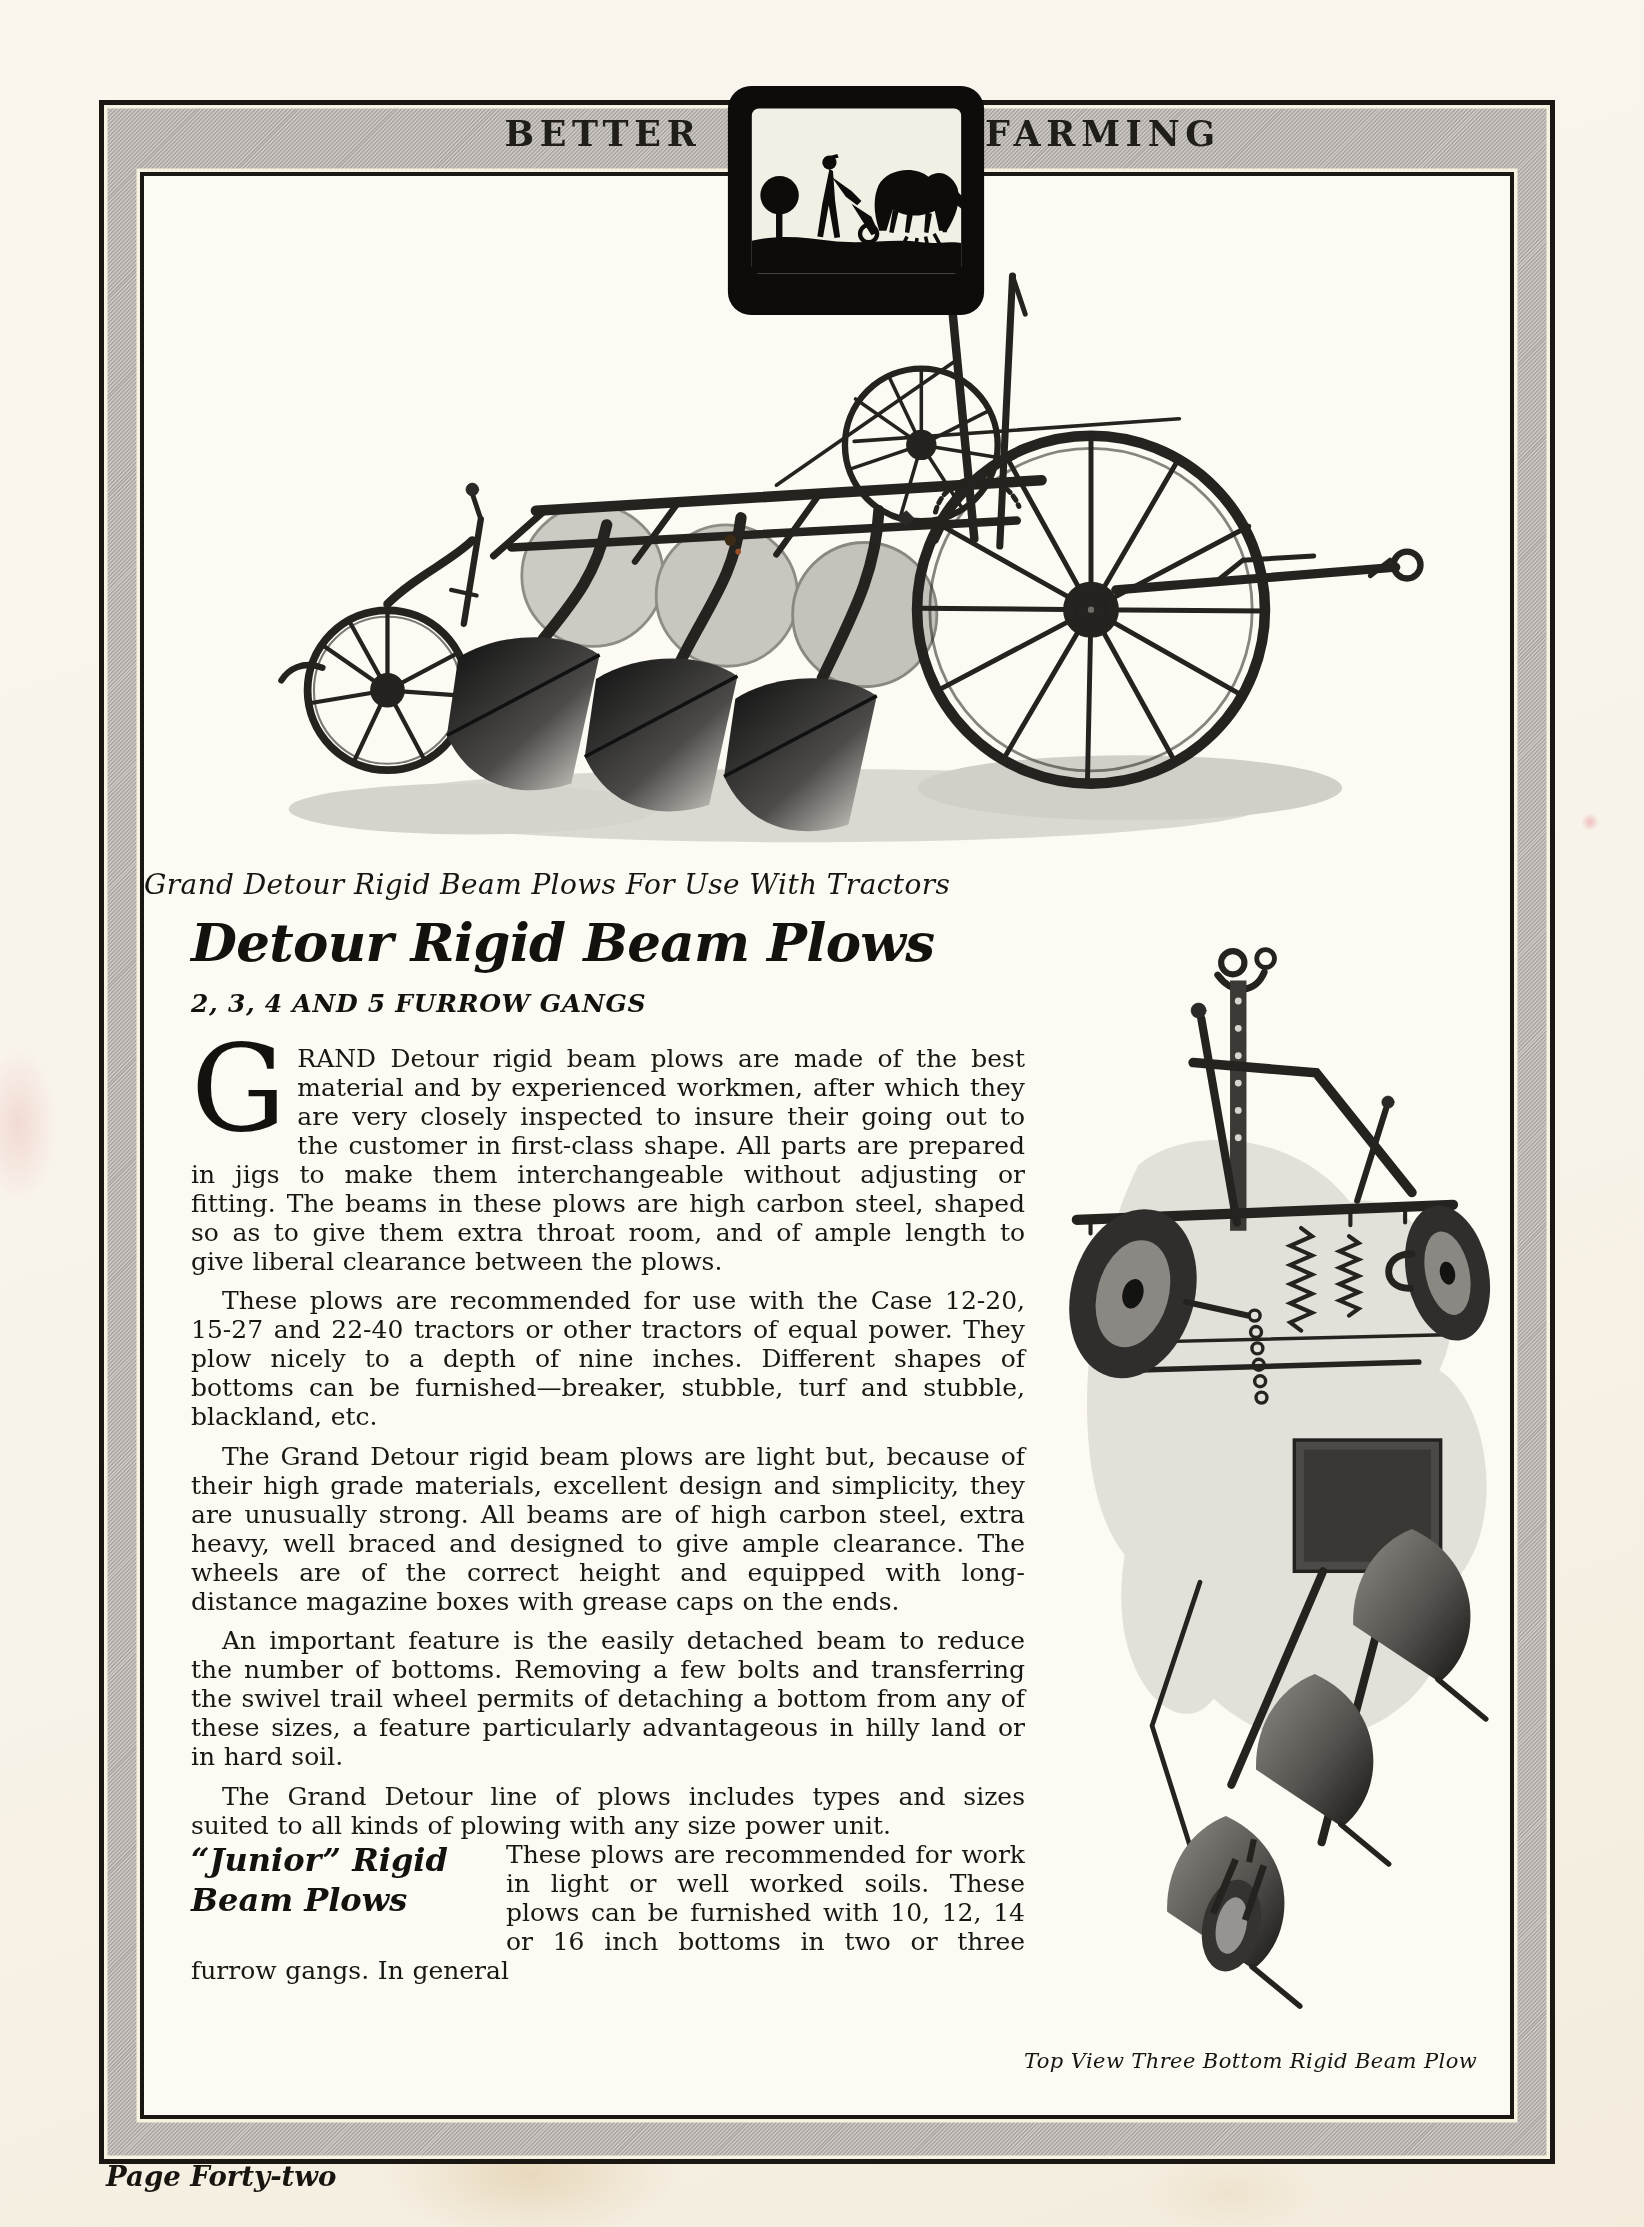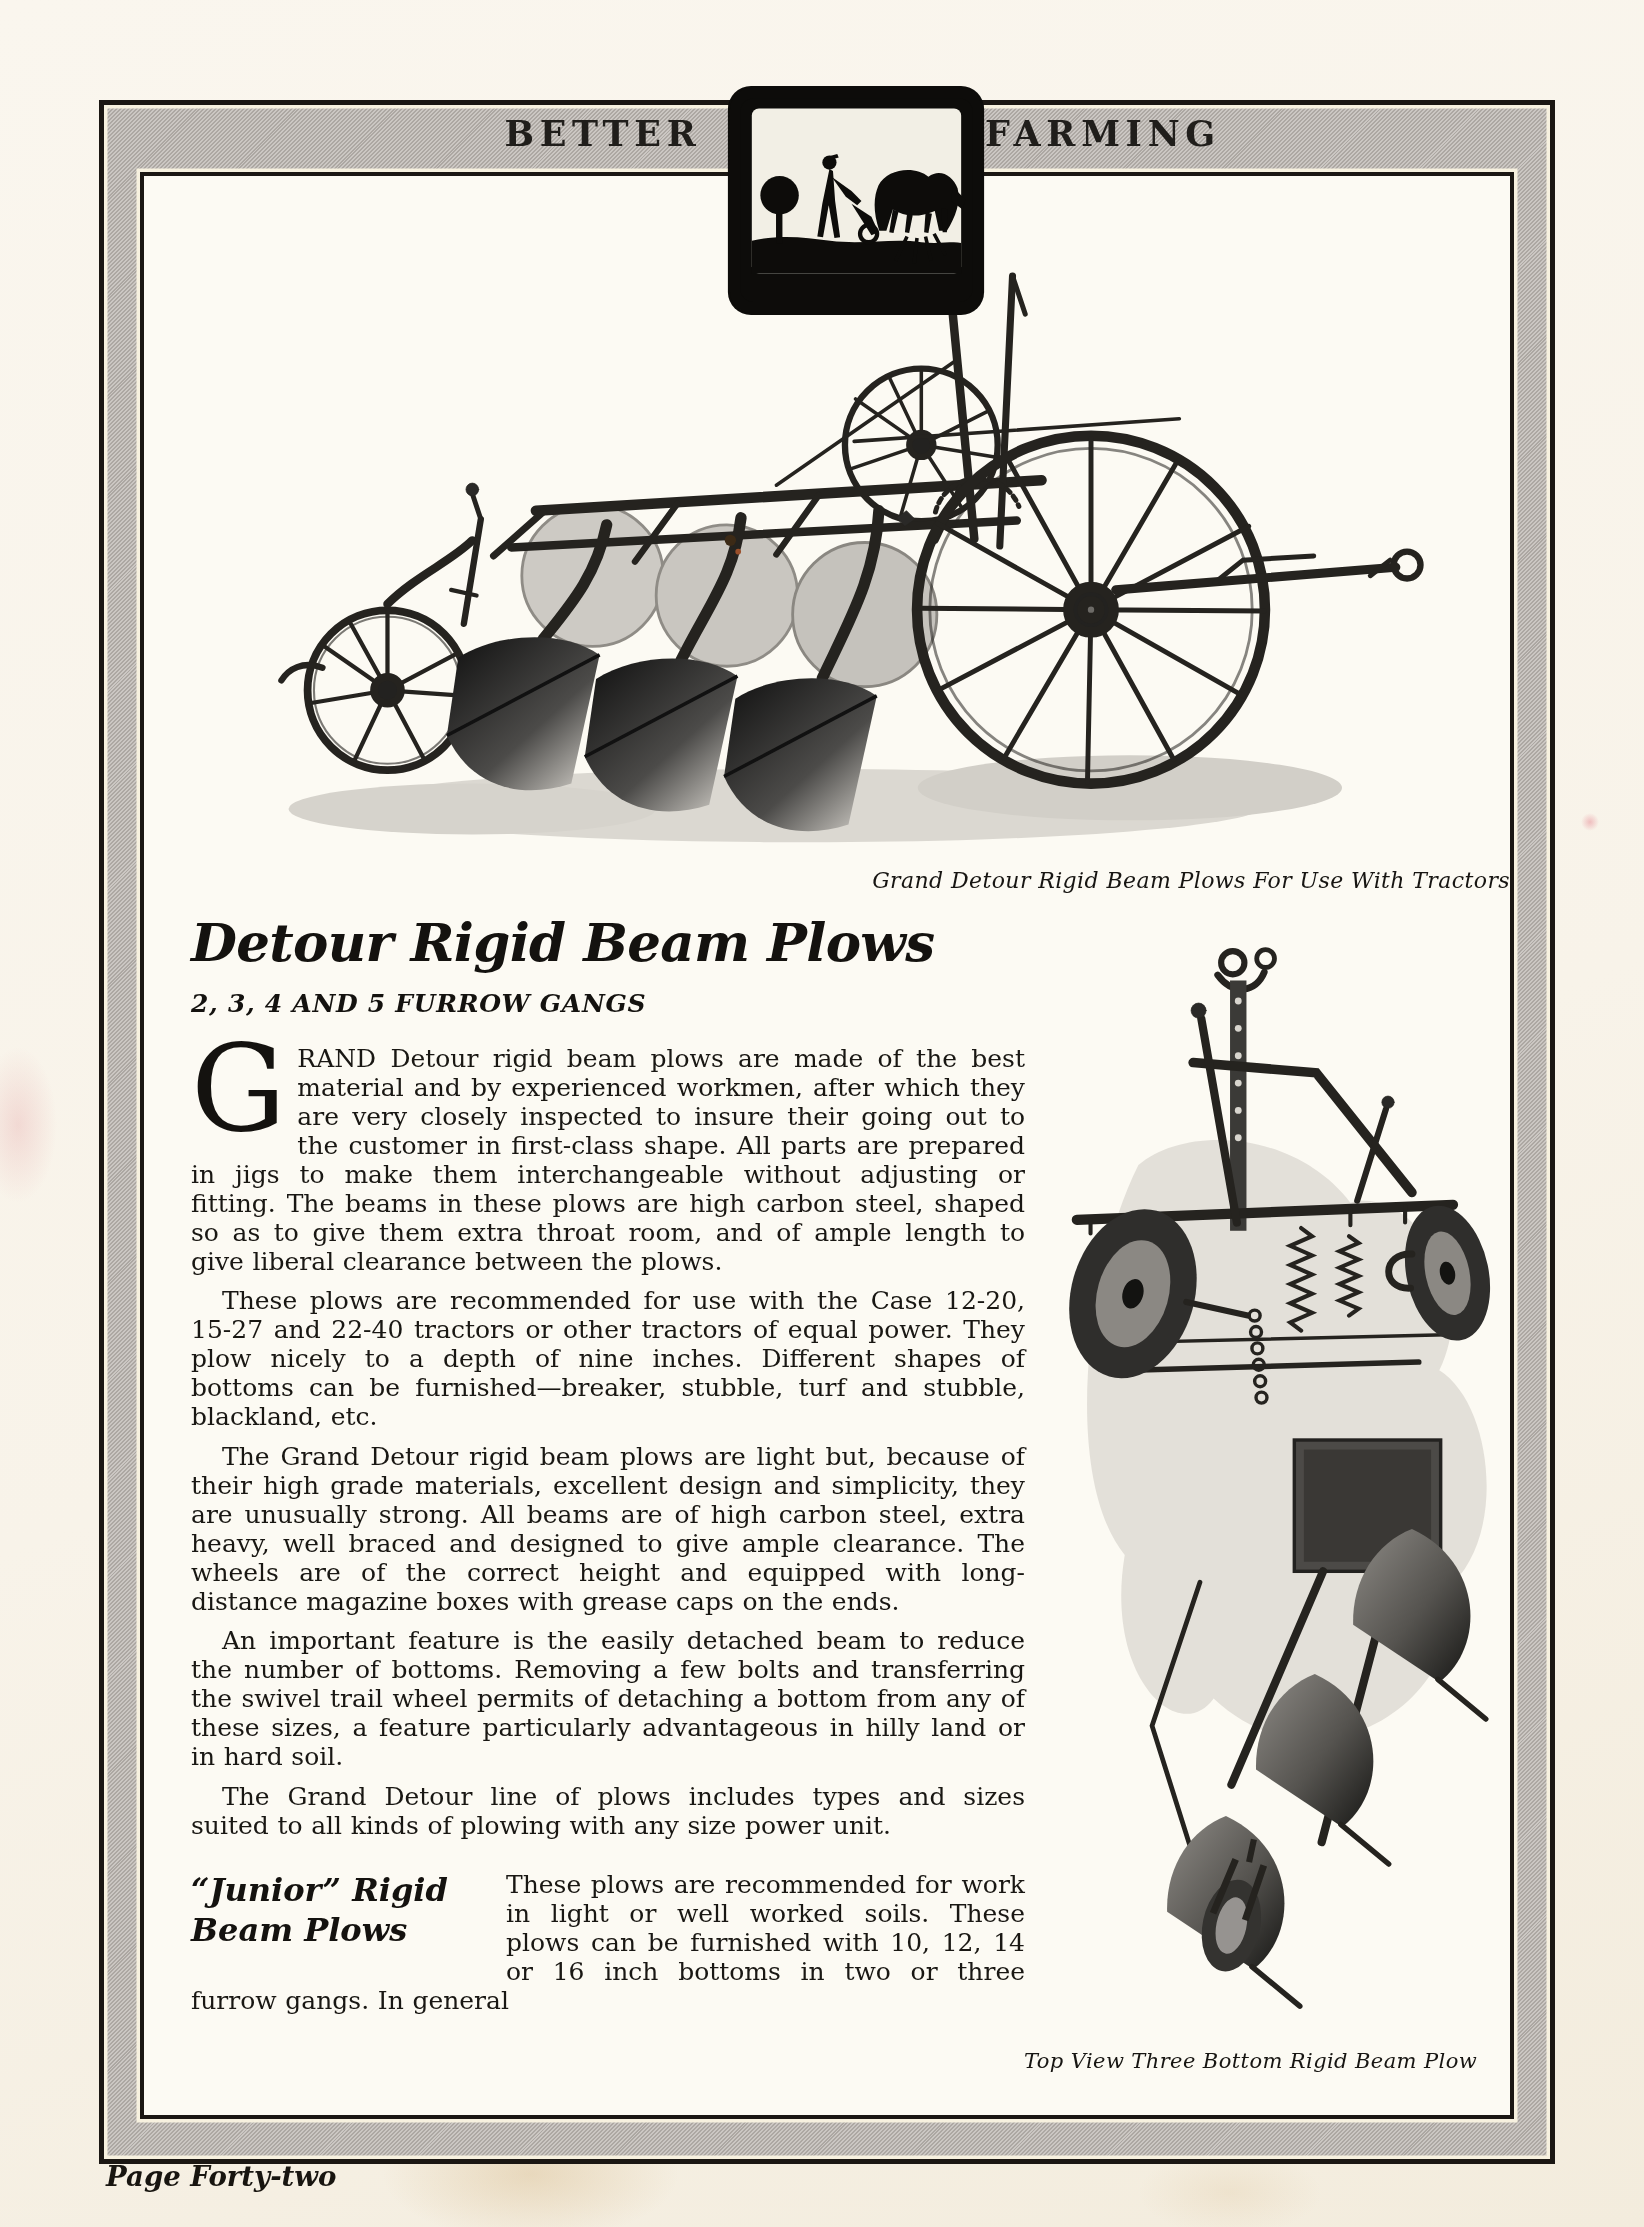--- a/index.html
+++ b/index.html
@@ -50,22 +50,22 @@
   .header-word.right{left:965px;}
   .logo-box{
     position:absolute;left:730px;top:88px;width:252px;height:225px;z-index:6;
     background:#0d0c0a;border-radius:21px;
     box-shadow:0 0 0 2.1px #0d0c0a;
   }
   .logo-box svg{position:absolute;inset:8.5px;}
   
   .fig-top{position:absolute;left:95px;top:32px;width:1202px;height:640px;}
   .fig-top-caption{
-    position:absolute;left:0;right:0;top:692px;text-align:right;
-    font-style:italic;font-size:22px;letter-spacing:0.4px;color:#171512;
+    position:absolute;left:0;right:0;top:692px;text-align:left;
+    font-style:italic;font-size:28px;letter-spacing:0.4px;color:#171512;
   }
   .fig-side{position:absolute;left:885px;top:728px;width:465px;height:1124px;}
   .fig-side-caption{
     position:absolute;left:880px;width:475px;top:1873px;text-align:left;
     font-style:italic;font-size:21px;letter-spacing:0.4px;color:#171512;
   }
   
   .article{position:absolute;left:47px;top:737px;width:834px;}
   .title{
     font-weight:700;font-style:italic;font-size:53px;line-height:59px;
@@ -79,21 +79,21 @@
     margin:0;margin-top:10.6px;
     font-size:25px;line-height:29px;text-align:justify;color:#191713;
     word-spacing:0.7px;
   }
   .para.opening{margin-top:25.5px;}
   .para.indent{text-indent:31px;}
   .dropcap{
     float:left;font-size:119px;line-height:87px;
     padding:2.8px 11.3px 0 0;font-weight:400;color:#14120f;
   }
-  .junior{margin-top:30px;}
+  .junior{}
   .junior-head{
     float:left;width:315px;height:88px;
     font-weight:700;font-style:italic;font-size:32px;line-height:40px;color:#14120f;
   }
   .junior .para{margin-top:0;}
   .clear{clear:both;}
   
   .footer-label{
     position:absolute;left:106px;top:2160px;
     font-weight:700;font-style:italic;font-size:27.6px;color:#181510;

